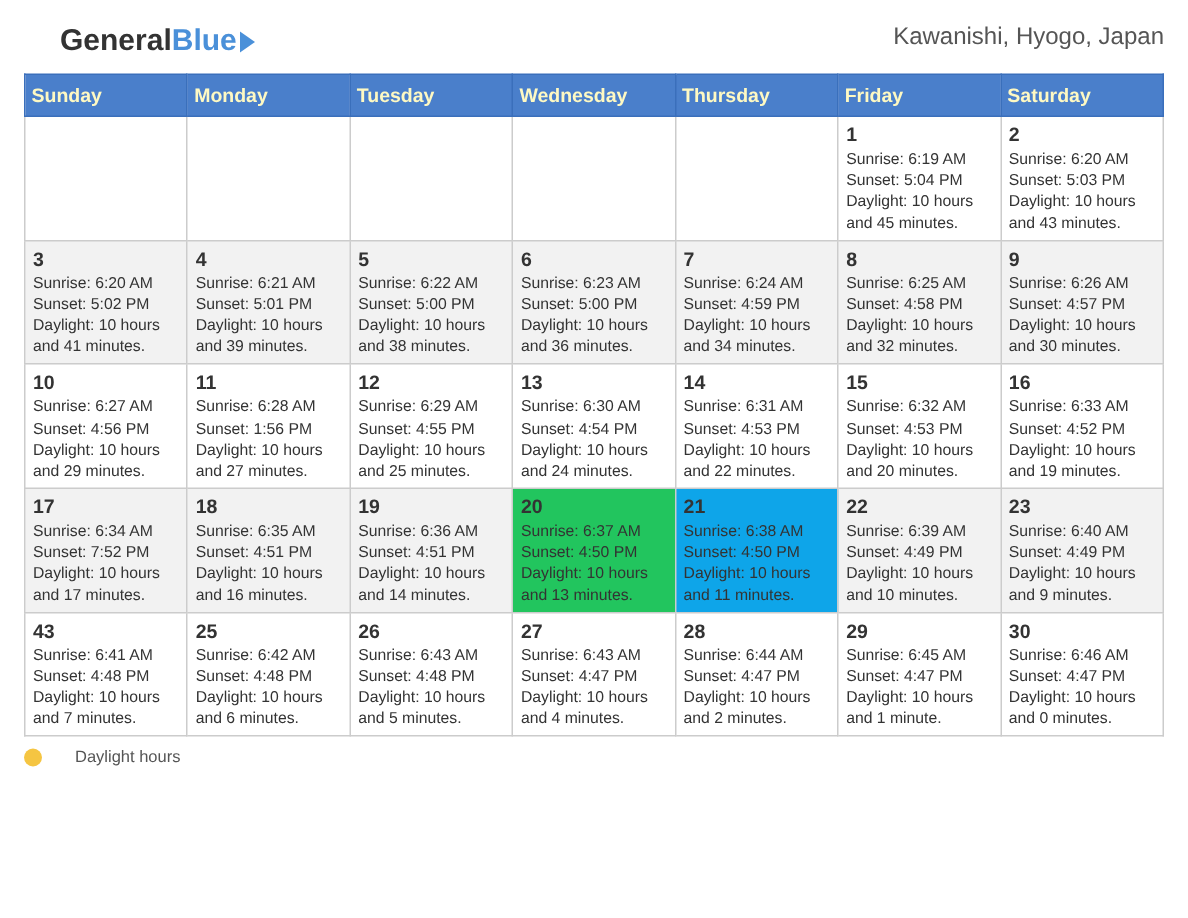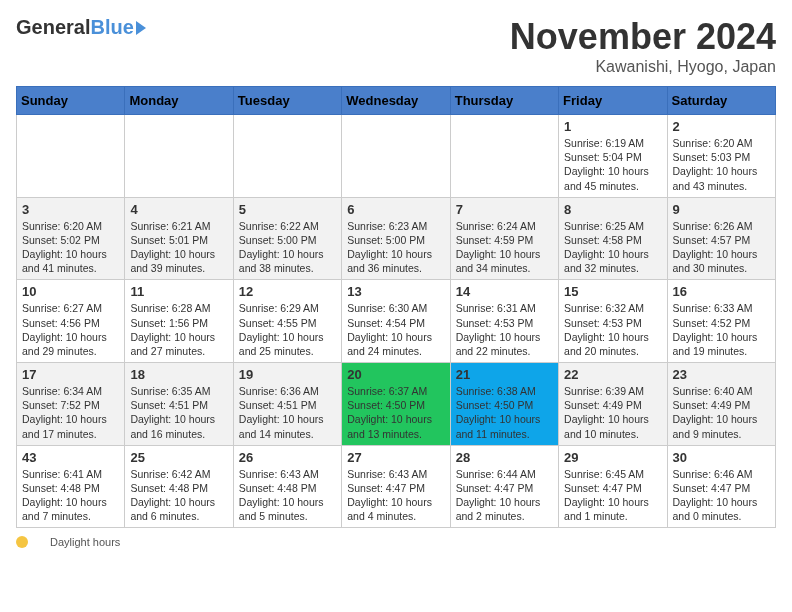--- a/index.html
+++ b/index.html
@@ -13,20 +13,21 @@
     .header {
       display: flex;
       justify-content: space-between;
       align-items: flex-start;
       margin-bottom: 10px;
     }
     .logo {
       display: flex;
       flex-direction: column;
       align-items: flex-end;
+      margin-left: 24px;
     }
     .logo-text {
       display: flex;
       align-items: center;
       font-size: 20px;
       font-weight: bold;
     }
     .logo-general { color: #333; }
     .logo-blue { color: #4a90d9; }
     .logo-arrow {
@@ -45,21 +46,21 @@
     .location {
       font-size: 16px;
       color: #555;
     }
     .calendar {
       width: 100%;
       border-collapse: collapse;
     }
     .calendar th {
       background: #4a7fcb;
-      color: #000000;
+      color: #fef9c3;
       font-size: 13px;
       font-weight: bold;
       padding: 6px 4px;
       text-align: left;
       border: 1px solid #3a6fbb;
     }
     .calendar td {
       border: 1px solid #ccc;
       vertical-align: top;
       padding: 4px 5px;
@@ -103,21 +104,20 @@
 
 <div class="header">
   <div class="logo">
     <div class="logo-text">
       <span class="logo-general">General</span>
       <span class="logo-blue">Blue</span>
       <div class="logo-arrow"></div>
     </div>
   </div>
   <div class="title-section">
-    <div class="month-title">November 2024</div>
     <div class="location">Kawanishi, Hyogo, Japan</div>
   </div>
 </div>
 
 <table class="calendar">
   <thead>
     <tr id="header-row">
         <th>Sunday</th>
         <th>Monday</th>
         <th>Tuesday</th>

